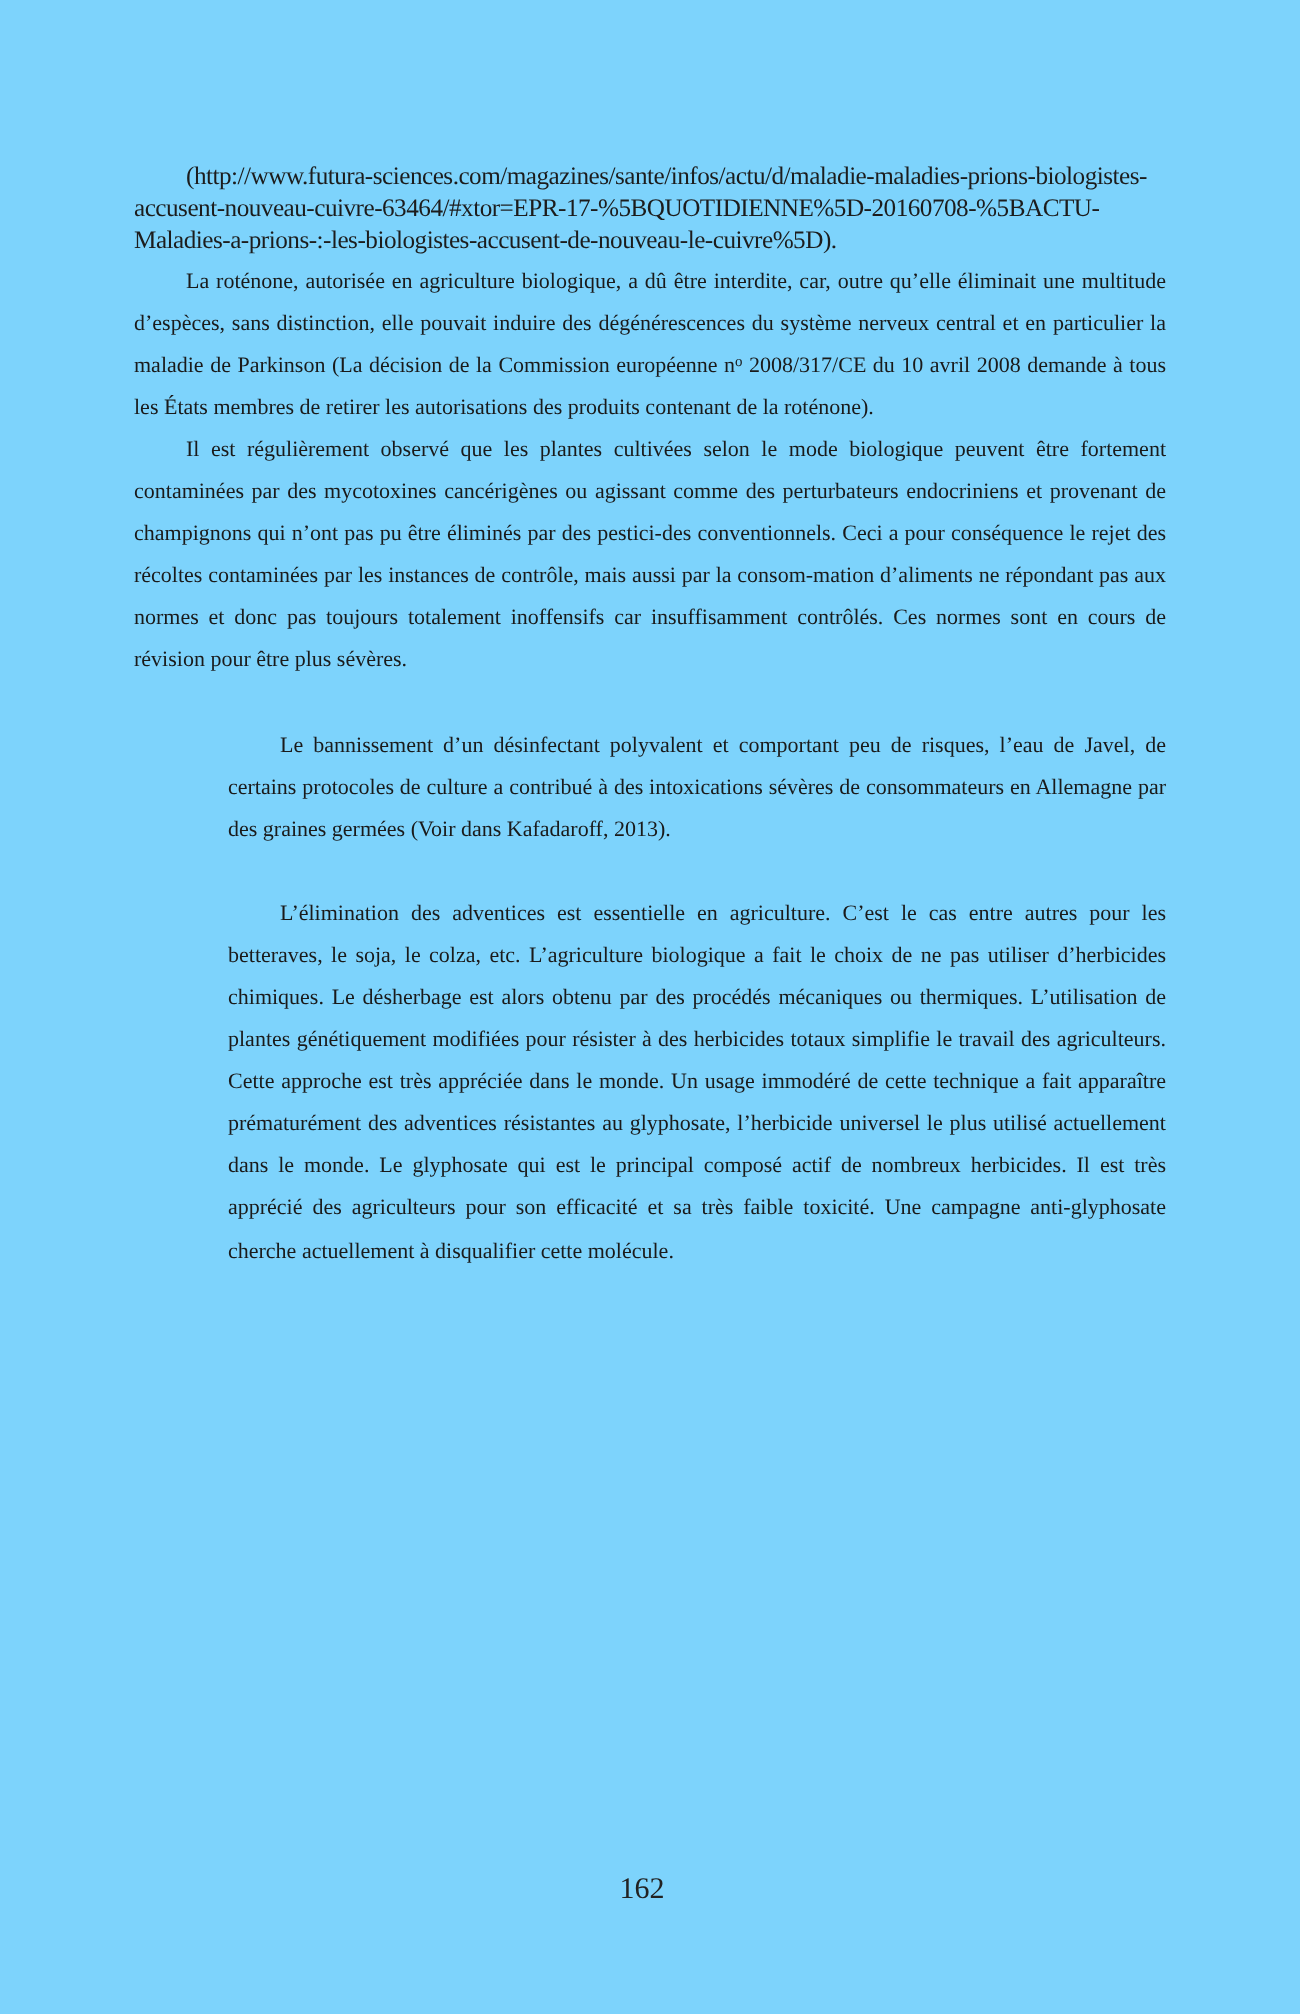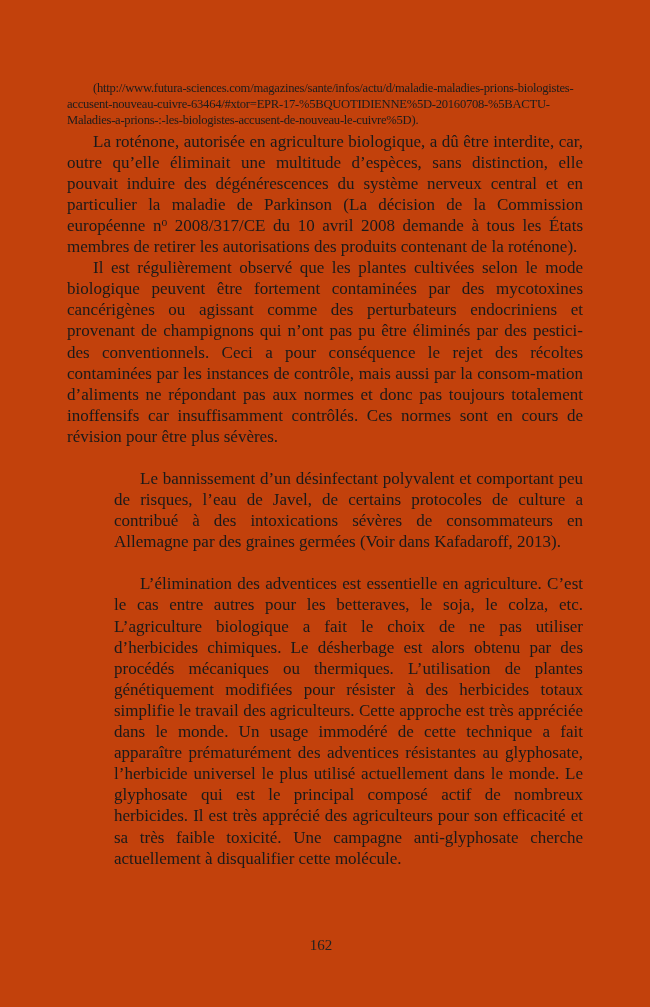--- a/index.html
+++ b/index.html
@@ -17,21 +17,21 @@
     color: #1a1a1a;
     -webkit-font-smoothing: antialiased;
   }
 
   .page {
     position: absolute;
     left: 0;
     top: 0;
     width: 650px;
     height: 1007px;
-    background: #c2410c;
+    background: #7dd3fc;
   }
 
   .text-block {
     position: absolute;
     left: 67px;
     top: 80px;
     width: 516px;
   }
 
   
@@ -42,21 +42,21 @@
     text-indent: 26px;
     word-break: break-word;
     overflow-wrap: break-word;
     color: #1c1c1c;
     margin: 0 0 2px 0;
     letter-spacing: -0.02em;
   }
 
   
   .para {
-    font-size: 17px;
+    font-size: 11px;
     line-height: 21.1px;
     text-align: justify;
     text-justify: inter-word;
     text-indent: 26px;
     margin: 0;
     color: #1a1a1a;
     hyphens: manual;
   }
 
   .para.tight {

